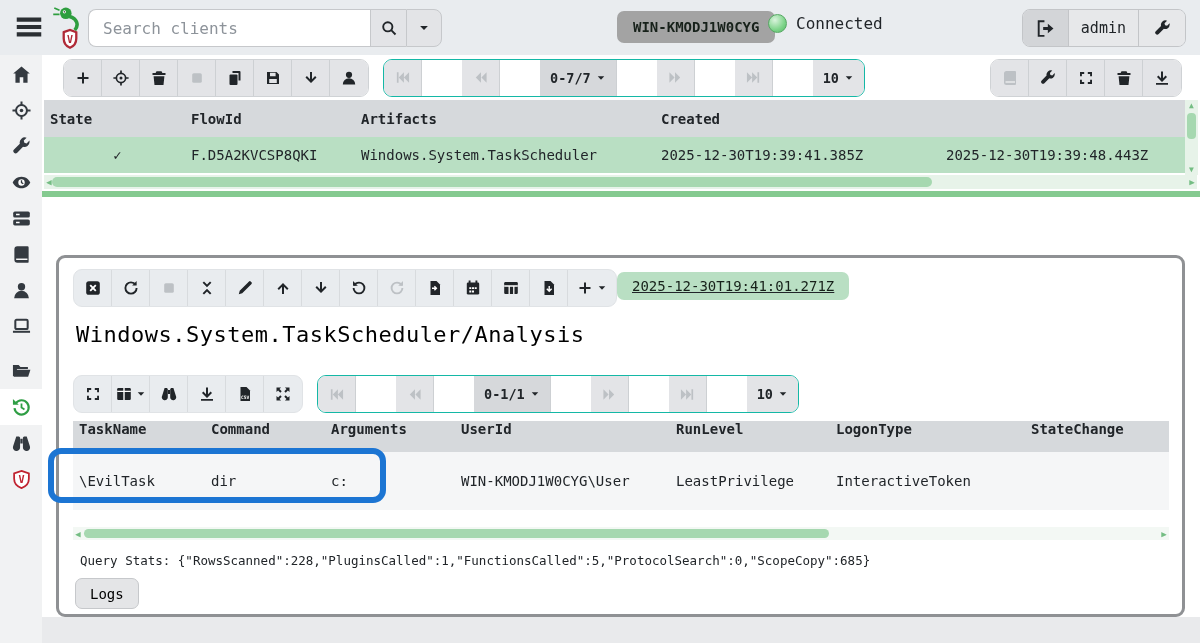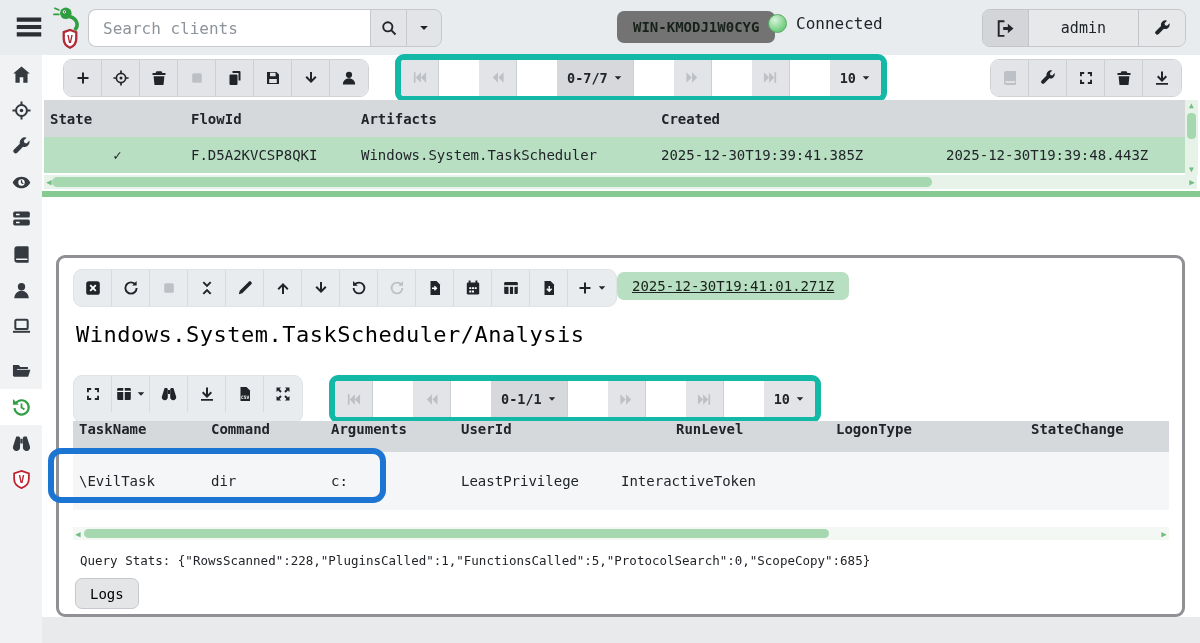--- a/index.html
+++ b/index.html
@@ -26,58 +26,58 @@
   .search-input::placeholder { color:#8d939a; }
   .search-btn {
     width:36px; height:38px; background:#e3e4e7; border:1px solid #c6c8cb; border-right:none;
     display:flex; align-items:center; justify-content:center; cursor:pointer;
   }
   .search-btn svg { width:16px; height:16px; }
   .search-caret { border-right:1px solid #c6c8cb; border-radius:0 8px 8px 0; }
   .search-caret svg { width:12px; height:12px; }
   .client-badge {
     position:absolute; left:617px; top:11px; height:32px; padding:0 16px;
-    background:#737373; border-radius:7px; display:flex; align-items:center;
+    background:#a3a3a3; border-radius:7px; display:flex; align-items:center;
     font-weight:bold; font-size:14px; color:#17211a; cursor:pointer;
   }
   .conn { position:absolute; left:768px; top:14px; display:flex; align-items:center; gap:9px; }
   .conn-dot {
     width:19px; height:19px; border-radius:50%;
     background:radial-gradient(circle at 35% 30%, #d9f3dc, #7ed48a 60%, #57b867);
     border:1px solid #56a963;
   }
   .conn-label { font-size:16px; }
   .user-group {
     position:absolute; right:14px; top:9px; height:38px; display:flex;
     border:1px solid #c3c5c8; border-radius:8px; overflow:hidden;
   }
   .user-btn { display:flex; align-items:center; justify-content:center; cursor:pointer;
     border-right:1px solid #c3c5c8; background:#e7e8ea; }
   .user-btn:last-child { border-right:none; }
   .user-btn svg { width:17px; height:17px; }
   .logout-btn { width:46px; background:#d3d5d8; }
-  .admin-btn { padding:0 32px; font-size:15px; }
+  .admin-btn { padding:0 12px; font-size:15px; }
   .wrench-btn { width:46px; }
 
   
   .sidebar { position:absolute; left:0; top:55px; width:42px; height:588px; background:#f1f2f3; padding-top:1px; }
   .side-item { width:42px; height:36px; display:flex; align-items:center; justify-content:center; color:#343a40; cursor:pointer; }
   .side-item svg { width:19px; height:19px; }
   .side-item.gap { margin-top:9px; }
   .side-item.active { background:#fff; color:#2f9e44; }
 
   
   .flow-toolbar { position:absolute; left:63px; right:18px; top:55px; height:45px; display:flex; align-items:center; background:#fff; }
   .tb-group { display:flex; border-radius:9px; overflow:hidden; border:1px solid #cfd2d5; }
   .tb-btn { width:38px; height:36px; background:#e3e4e7; border-right:1px solid #cdd0d3;
     display:flex; align-items:center; justify-content:center; cursor:pointer; color:#212529; }
   .tb-btn:last-child { border-right:none; }
   .tb-btn svg { width:16px; height:16px; }
   .tb-btn.disabled { color:#bdc1c5; cursor:default; }
-  .pg-group { display:flex; border-radius:9px; overflow:hidden; border:6px solid #14b8a6; margin-left:26px;gap:40px; }
+  .pg-group { display:flex; border-radius:9px; overflow:hidden; border:1px solid #14b8a6; margin-left:14px;gap:40px; }
   .pg-btn { min-width:38px; height:36px; background:#e3e4e7; border-right:1px solid #cdd0d3;
     display:flex; align-items:center; justify-content:center; gap:5px; cursor:pointer;
     font-weight:bold; font-size:13.5px; padding:0 10px; color:#212529; }
   .pg-btn:last-child { border-right:none; }
   .pg-btn svg { width:15px; height:15px; }
   .pg-btn.disabled { color:#bdc1c5; cursor:default; }
   .pg-btn .caret svg { width:10px; height:10px; }
   .pg-range { background:#d6d8db; }
   .flow-right { margin-left:auto; }
 
@@ -749,20 +749,21 @@
       <div class="nc nc4">UserId</div>
       <div class="nc nc5">RunLevel</div>
       <div class="nc nc6">LogonType</div>
       <div class="nc nc7">StateChange</div>
     </div>
 
     <div class="nb-trow">
       <div class="nc nc1">\EvilTask</div>
       <div class="nc nc2">dir</div>
       <div class="nc nc3">c:</div>
+      <div class="nc nc4">WIN-KMODJ1W0CYG\User</div>
       <div class="nc nc5">LeastPrivilege</div>
       <div class="nc nc6">InteractiveToken</div>
       <div class="nc nc7"></div>
     </div>
 
     <div class="hscroll2">
       <div class="scroll-arrow">◀</div>
       <div class="thumb"></div>
       <div class="scroll-arrow right">▶</div>
     </div>

